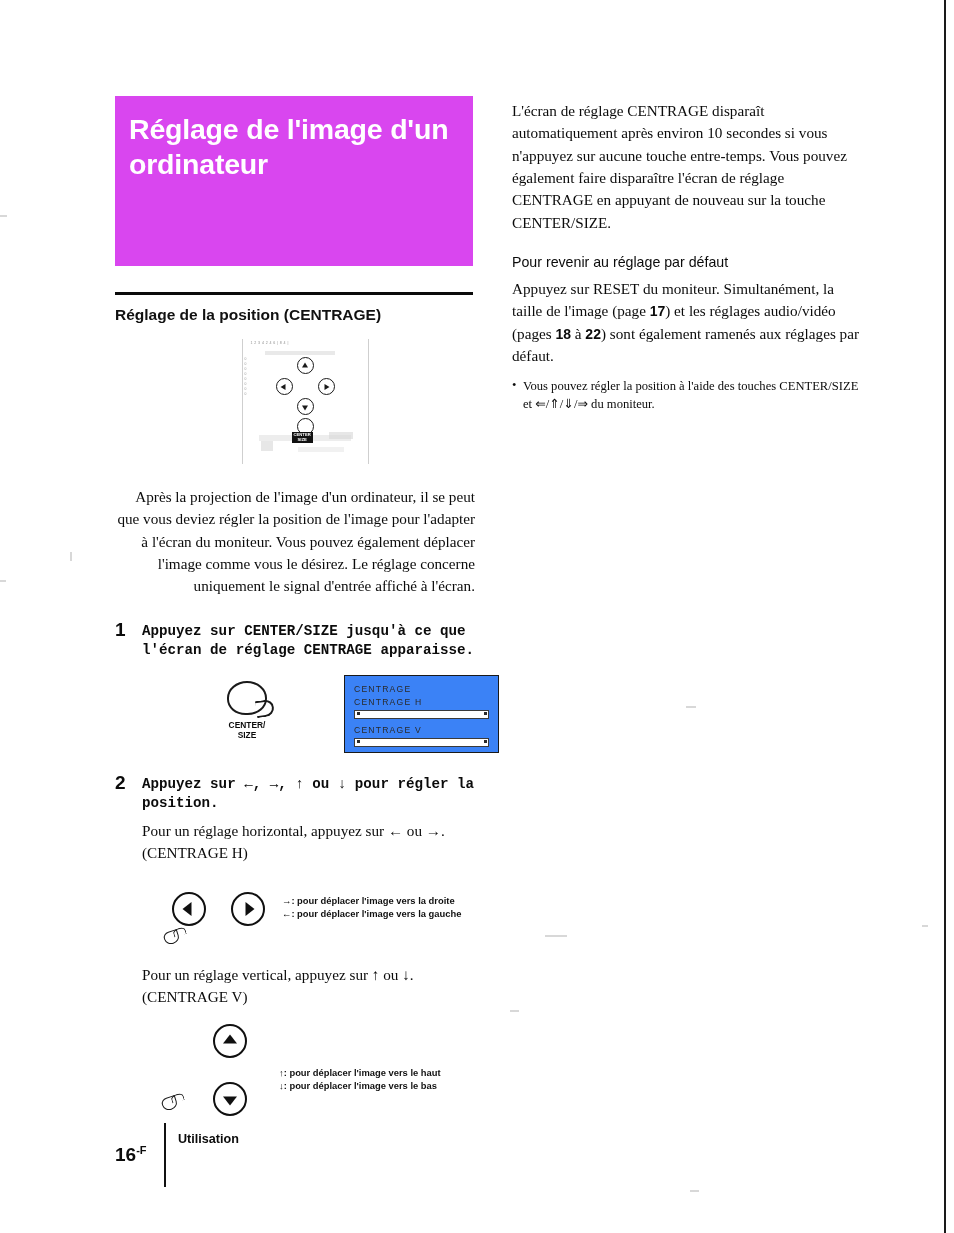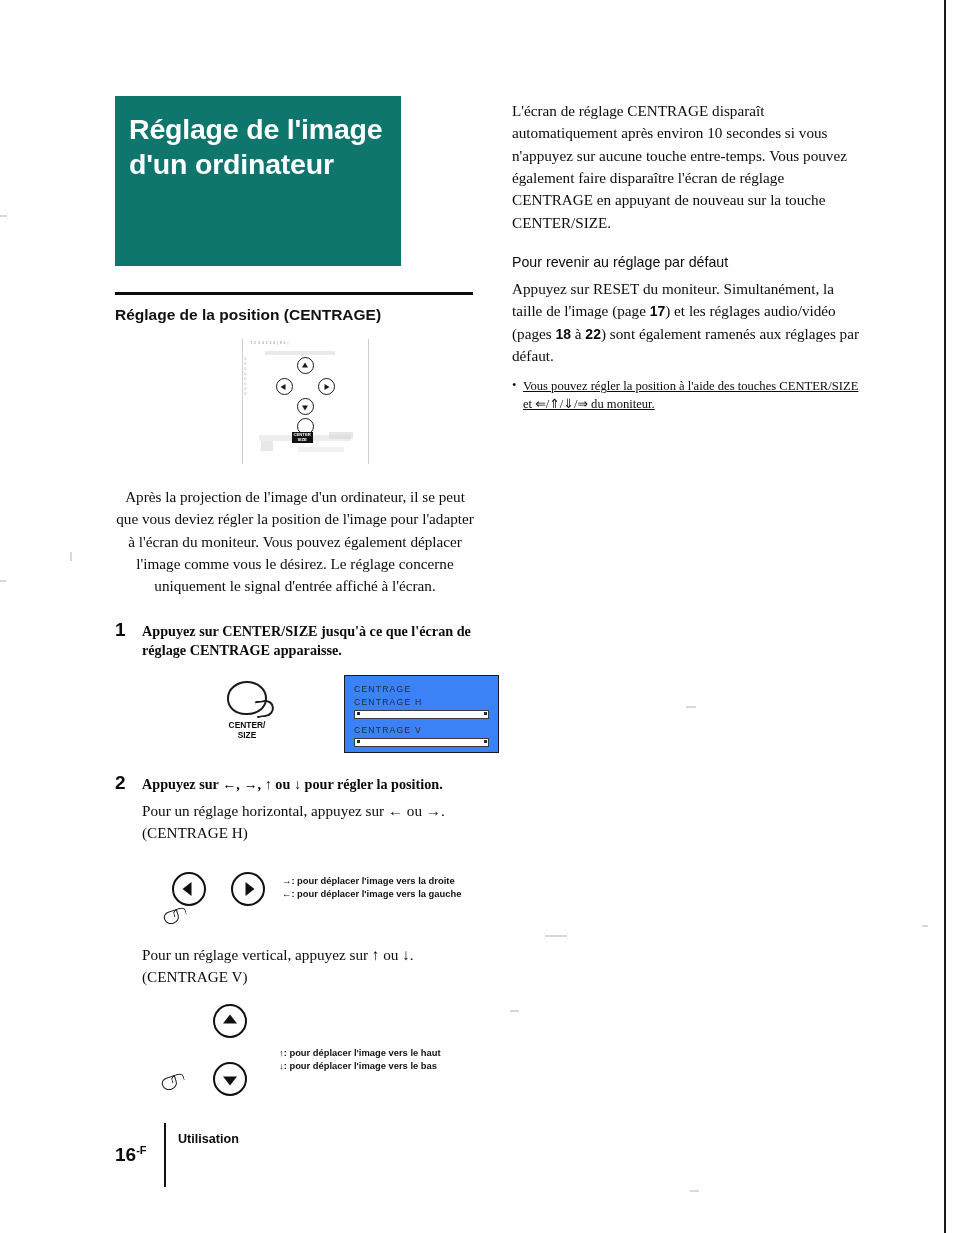--- a/index.html
+++ b/index.html
@@ -34,23 +34,23 @@
 
   
   .col-left {
     position: absolute;
     left: 115px;
     top: 96px;
     width: 360px;
   }
 
   .title-block {
-    width: 286px;
+    width: 358px;
     height: 170px;
-    background: #0f766e;
+    background: #d946ef;
     color: #ffffff;
     box-sizing: border-box;
     padding: 16px 14px 0 14px;
   }
   .title-block h1 {
     margin: 0;
     font-family: "Liberation Sans", sans-serif;
     font-weight: bold;
     font-size: 28.5px;
     line-height: 1.24;
@@ -140,40 +140,40 @@
     color: #111;
     background: #111;
     color: #fff;
     padding: 1px 2px;
   }
 
   .body-text {
     font-size: 15.2px;
     line-height: 1.47;
     margin-top: 22px;
-    text-align: center;
+    text-align: right;
   }
   .body-text p { margin: 0 0 10px 0; }
 
   
   .step {
     position: relative;
     margin-top: 24px;
     padding-left: 27px;
   }
   .step .num {
     position: absolute;
     left: 0;
     top: -3px;
     font-family: "Liberation Sans", sans-serif;
     font-weight: bold;
     font-size: 19px;
   }
   .step .head {
-    font-family: Liberation Serif, serif;
+    font-family: Liberation Mono, monospace;
     font-weight: bold;
     font-size: 14.2px;
     line-height: 1.37;
   }
   .step .sub {
     font-size: 15.2px;
     line-height: 1.45;
     margin-top: 6px;
   }
 
@@ -365,21 +365,20 @@
     font-family: "Liberation Sans", sans-serif;
     font-weight: bold;
     font-size: 11.4px;
     margin: 16px 0 3px 0;
   }
   .col-right .note {
     font-size: 12.6px;
     line-height: 1.42;
     position: relative;
     padding-left: 11px;
-    text-decoration: underline;
   }
   .col-right .note::before {
     content: "\2022";
     position: absolute;
     left: 0;
     top: -1px;
   }
   b.bnum { font-family: "Liberation Sans", sans-serif; font-weight: bold; font-size: 14px;}
 
   

